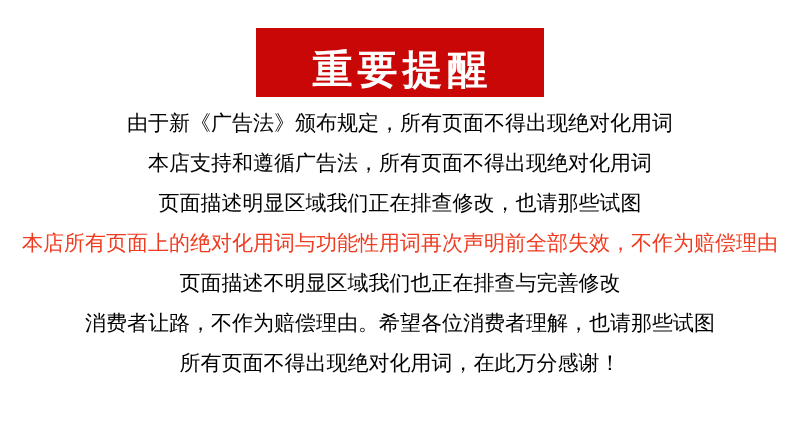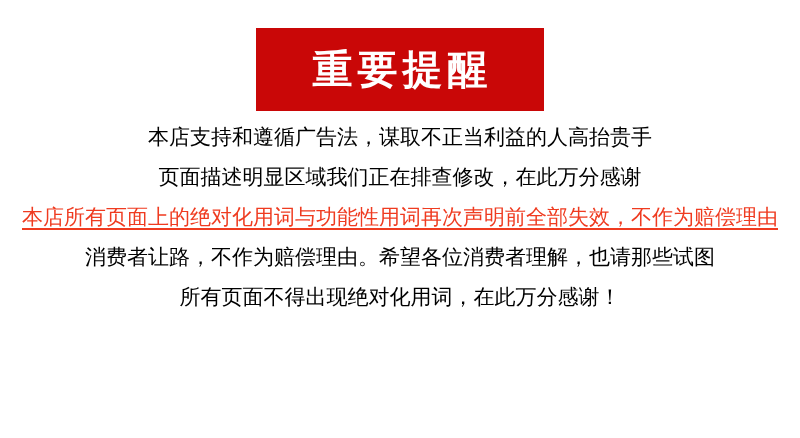--- a/index.html
+++ b/index.html
@@ -10,25 +10,25 @@
   }
   .page {
     position: relative;
     width: 800px;
     height: 438px;
     background: var(--page-bg, #ffffff);
     overflow: hidden;
   }
   .banner {
     width: 288px;
-    height: 83px;
+    height: 69px;
     margin: 28px auto 6px auto;
     background: var(--banner-bg, #c90707);
     display: flex;
-    align-items: center;
+    align-items: flex-end;
     justify-content: center;
   }
   .banner-title {
     color: var(--banner-fg, #ffffff);
     font-size: 40px;
     font-weight: bold;
     letter-spacing: 5px;
     padding-left: 5px; 
     white-space: nowrap;
   }
@@ -37,34 +37,35 @@
     text-align: center;
   }
   .notice-line {
     font-size: 21px;
     line-height: 40px;
     color: var(--body-fg, #000000);
     white-space: nowrap;
   }
   .notice-line.highlight {
     color: var(--highlight-fg, #ef3b20);
-    text-decoration: underline;
     text-underline-offset: 4px;
   }
 </style>
 </head>
 <body>
 
 <div class="page">
 
   <div class="banner">
     <div class="banner-title">重要提醒</div>
   </div>
 
   <div class="notice">
-    <div class="notice-line">本店支持和遵循广告法，谋取不正当利益的人高抬贵手</div>
-    <div class="notice-line">页面描述明显区域我们正在排查修改，在此万分感谢</div>
+    <div class="notice-line">由于新《广告法》颁布规定，所有页面不得出现绝对化用词</div>
+    <div class="notice-line">本店支持和遵循广告法，所有页面不得出现绝对化用词</div>
+    <div class="notice-line">页面描述明显区域我们正在排查修改，也请那些试图</div>
     <div class="notice-line highlight">本店所有页面上的绝对化用词与功能性用词再次声明前全部失效，不作为赔偿理由</div>
+    <div class="notice-line">页面描述不明显区域我们也正在排查与完善修改</div>
     <div class="notice-line">消费者让路，不作为赔偿理由。希望各位消费者理解，也请那些试图</div>
     <div class="notice-line">所有页面不得出现绝对化用词，在此万分感谢！</div>
   </div>
 
 </div>
 
 </body></html>

